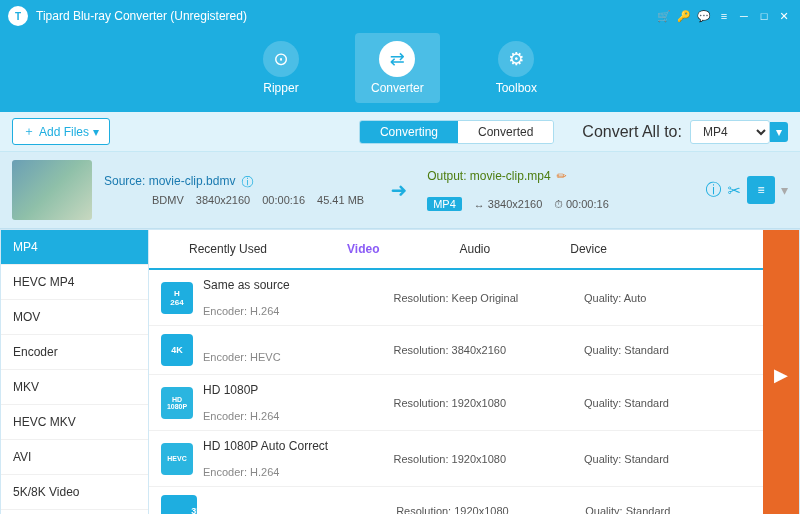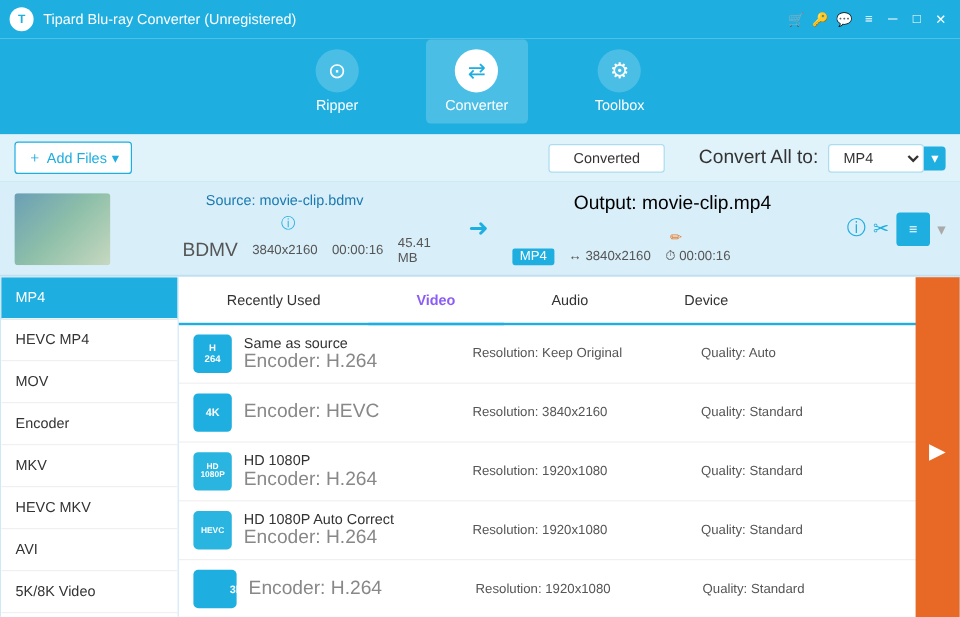--- a/index.html
+++ b/index.html
@@ -142,21 +142,21 @@
       overflow: hidden;
       flex-shrink: 0;
       position: relative;
     }
     .thumbnail-img {
       width: 100%; height: 100%;
       background: linear-gradient(135deg, #6a9fb5 0%, #8fc0a9 50%, #c8d8c0 100%);
     }
     .file-info { flex: 1; }
     .file-source { color: #1a7ab0; font-size: 12px; margin-bottom: 4px; }
-    .file-output { color: #000000; font-size: 16px; margin-bottom: 12px; }
+    .file-output { color: #4d7c0f; font-size: 12px; margin-bottom: 12px; }
     .output-info { display: flex; align-items: center; gap: 16px; color: #555; font-size: 11px; }
     .output-badge {
       background: #1eaee0;
       color: white;
       padding: 1px 6px;
       border-radius: 2px;
       font-size: 11px;
     }
     .edit-icon { color: #e87c2a; cursor: pointer; }
     .action-btn {
@@ -231,21 +231,21 @@
     .format-icon {
       width: 32px; height: 32px;
       border-radius: 4px;
       display: flex; align-items: center; justify-content: center;
       color: white; font-size: 9px; font-weight: bold;
       flex-shrink: 0;
       text-align: center;
     }
     .format-desc { flex: 1; }
     .format-name { font-size: 12px; color: #333; font-weight: 500; }
-    .format-encoder { font-size: 16px; color: #888; }
+    .format-encoder { font-size: 11px; color: #888; margin-top: 13px; }
     .format-resolution { flex: 1; font-size: 11px; color: #555; }
     .format-quality { flex: 1; font-size: 11px; color: #555; }
     .format-gear { color: #aaa; cursor: pointer; font-size: 14px; }
 
     
     ::-webkit-scrollbar { width: 6px; }
     ::-webkit-scrollbar-track { background: #f0f0f0; }
     ::-webkit-scrollbar-thumb { background: #aaddf0; border-radius: 3px; }
 
     .convert-btn {
@@ -253,21 +253,21 @@
       right: 0;
       top: 0;
       bottom: 0;
       width: 36px;
       background: #e86826;
       display: flex; align-items: center; justify-content: center;
       color: white; cursor: pointer; font-size: 18px;
       border-radius: 0 0 0 0;
     }
 
-    .file-item-top { display: flex; align-items: center; margin-bottom: 2px; flex-direction: column; }
+    .file-item-top { display: flex; align-items: flex-start; margin-bottom: 2px; }
     .file-item-bottom { display: flex; align-items: center; gap: 12px; }
 
   </style>
 </head>
 <body>
 
 <div class="title-bar">
   <div class="title-bar-logo">
     <span>T</span>
   </div>
@@ -298,20 +298,21 @@
   </div>
 </div>
 
 <div class="toolbar">
   <button class="add-files-btn">
     <span>＋</span>
     <span>Add Files</span>
     <span>▾</span>
   </button>
   <div class="tab-group" style="margin-left: auto;">
+    <button class="tab-btn active">Converting</button>
     <button class="tab-btn">Converted</button>
   </div>
   <span class="convert-all-label">Convert All to:</span>
   <div style="display:flex;align-items:center;">
     <select class="format-select">
       <option>MP4</option>
     </select>
     <div class="dropdown-arrow">▾</div>
   </div>
 </div>
@@ -319,21 +320,21 @@
 <div class="file-item">
   <div class="thumbnail">
     <div class="thumbnail-img"></div>
   </div>
   <div class="file-info">
     <div class="file-item-top">
       <span class="file-source">Source: movie-clip.bdmv</span>
       <span style="color:#1eaee0;margin-left:6px;">ⓘ</span>
     </div>
     <div class="file-item-bottom">
-      <span style="font-size:16px;color:#555;padding-left:48px;">BDMV</span>
+      <span style="font-size:11px;color:#555;padding-left:48px;">BDMV</span>
       <span style="font-size:11px;color:#555;">3840x2160</span>
       <span style="font-size:11px;color:#555;">00:00:16</span>
       <span style="font-size:11px;color:#555;">45.41 MB</span>
     </div>
   </div>
   <div style="color:#1eaee0;font-size:20px;padding:0 8px;">➜</div>
   <div class="file-info">
     <div class="file-item-top">
       <span class="file-output">Output: movie-clip.mp4</span>
       <span class="edit-icon" style="margin-left:6px;">✏</span>

